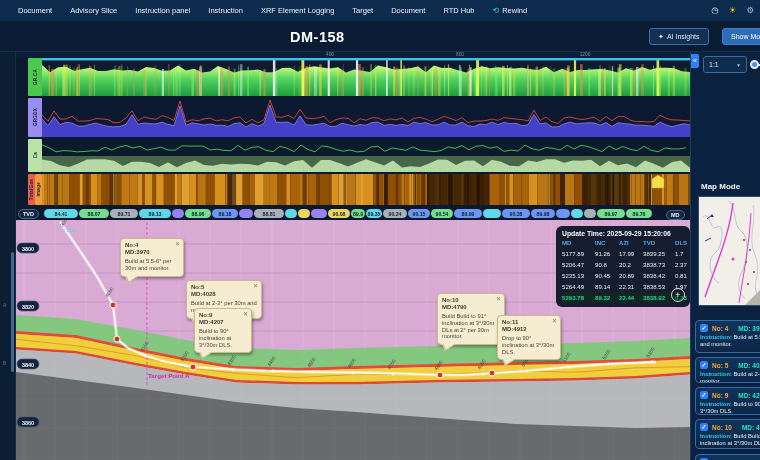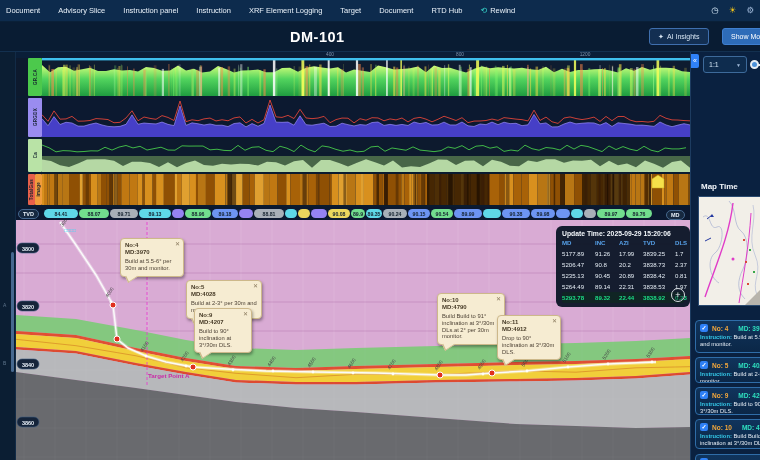--- a/index.html
+++ b/index.html
@@ -1,21 +1,21 @@
 <!DOCTYPE html>
 <html><head>
 <meta charset="utf-8">
 <style>
   html,body{margin:0;padding:0;background:#060e18;}
   *{box-sizing:border-box;font-family:"Liberation Sans",sans-serif;}
   .app{position:relative;width:760px;height:460px;overflow:hidden;background:#0a1726;color:#e8f0f8;}
 
   
   .topbar{position:absolute;left:0;top:0;width:760px;height:22px;background:#0d2b4d;display:flex;align-items:center;padding:0 6px;border-bottom:1px solid #0a2038;}
-  .menu{display:flex;align-items:center;gap:18px;}
+  .menu{display:flex;align-items:center;gap:18px;margin-left:12px;}
   .mi{font-size:7.5px;color:#e9f1f9;white-space:nowrap;cursor:pointer;display:flex;align-items:center;gap:3px;}
   .mic{color:#35d0c8;font-size:8px;}
   .tbicons{margin-left:auto;display:flex;gap:10px;align-items:center;}
   .tbi{font-size:8.5px;line-height:1;cursor:pointer;}
 
   
   .titlebar{position:absolute;left:0;top:22px;width:760px;height:30px;background:#091c33;border-bottom:1px solid #13304f;}
   .ptitle{position:absolute;left:290px;top:7px;font-size:14.5px;font-weight:bold;letter-spacing:.5px;color:#fff;}
   .btn{position:absolute;top:6px;height:17px;border-radius:3px;font-size:7px;display:flex;align-items:center;gap:3px;padding:0 8px;cursor:pointer;white-space:nowrap;}
   .btn-ai{left:649px;background:#132f52;border:1px solid #3f6fae;color:#d8e6f4;}
@@ -109,21 +109,21 @@
         </div>
       </nav>
     <div class="tbicons">
         <span class="tbi" style="color: rgb(207, 226, 242);">◷</span>
         <span class="tbi" style="color: rgb(245, 197, 24);">☀</span>
         <span class="tbi" style="color: rgb(159, 184, 216);">⚙</span>
       </div>
   </header>
 
   <div class="titlebar">
-    <div class="ptitle">DM-101</div>
+    <div class="ptitle">DM-158</div>
     <div class="btn btn-ai">
       <span>✦</span>
       <span>AI Insights</span>
     </div>
     <div class="btn btn-show">Show Mode</div>
   </div>
 
   <aside class="leftbar">
     <div class="vlab" style="top:250px">A</div>
     <div class="vlab" style="top:308px">B</div>
@@ -728,21 +728,21 @@
 
   <aside class="rightbar">
     <div class="collapse">«</div>
     <div class="zsel">
       <span>1:1</span>
       <span class="zchev">▼</span>
     </div>
     <div class="slider">
         <div class="knob"></div>
       </div>
-    <div class="maptitle">Map Time</div>
+    <div class="maptitle">Map Mode</div>
     <div class="mapbox">
       <svg width="62" height="108" viewBox="0 0 62 108">
         <rect x="0" y="0" width="62" height="108" fill="#f2efe8"></rect>
         <path d="M4,20 C12,14 10,34 18,30 S24,50 16,56 S10,80 20,86" stroke="#98a4cc" stroke-width=".6" fill="none"></path>
         <path d="M30,4 C38,12 34,28 42,34 S50,60 44,72 S38,94 46,102" stroke="#98a4cc" stroke-width=".6" fill="none"></path>
         <path d="M54,8 C58,24 48,40 56,58 S52,84 58,98" stroke="#aab4d4" stroke-width=".6" fill="none"></path>
         <path d="M6,100 C16,70 30,40 34,6" stroke="#e03cc8" stroke-width="1.4" fill="none"></path>
         <path d="M40,106 C44,80 50,50 52,16" stroke="#e03cc8" stroke-width="1" fill="none"></path>
         <path d="M8,22 l5,-4 M6,44 l6,-3" stroke="#2438a0" stroke-width="1" fill="none"></path>
         <polygon points="13,17 15,20 11,20" fill="#2438a0"></polygon>

